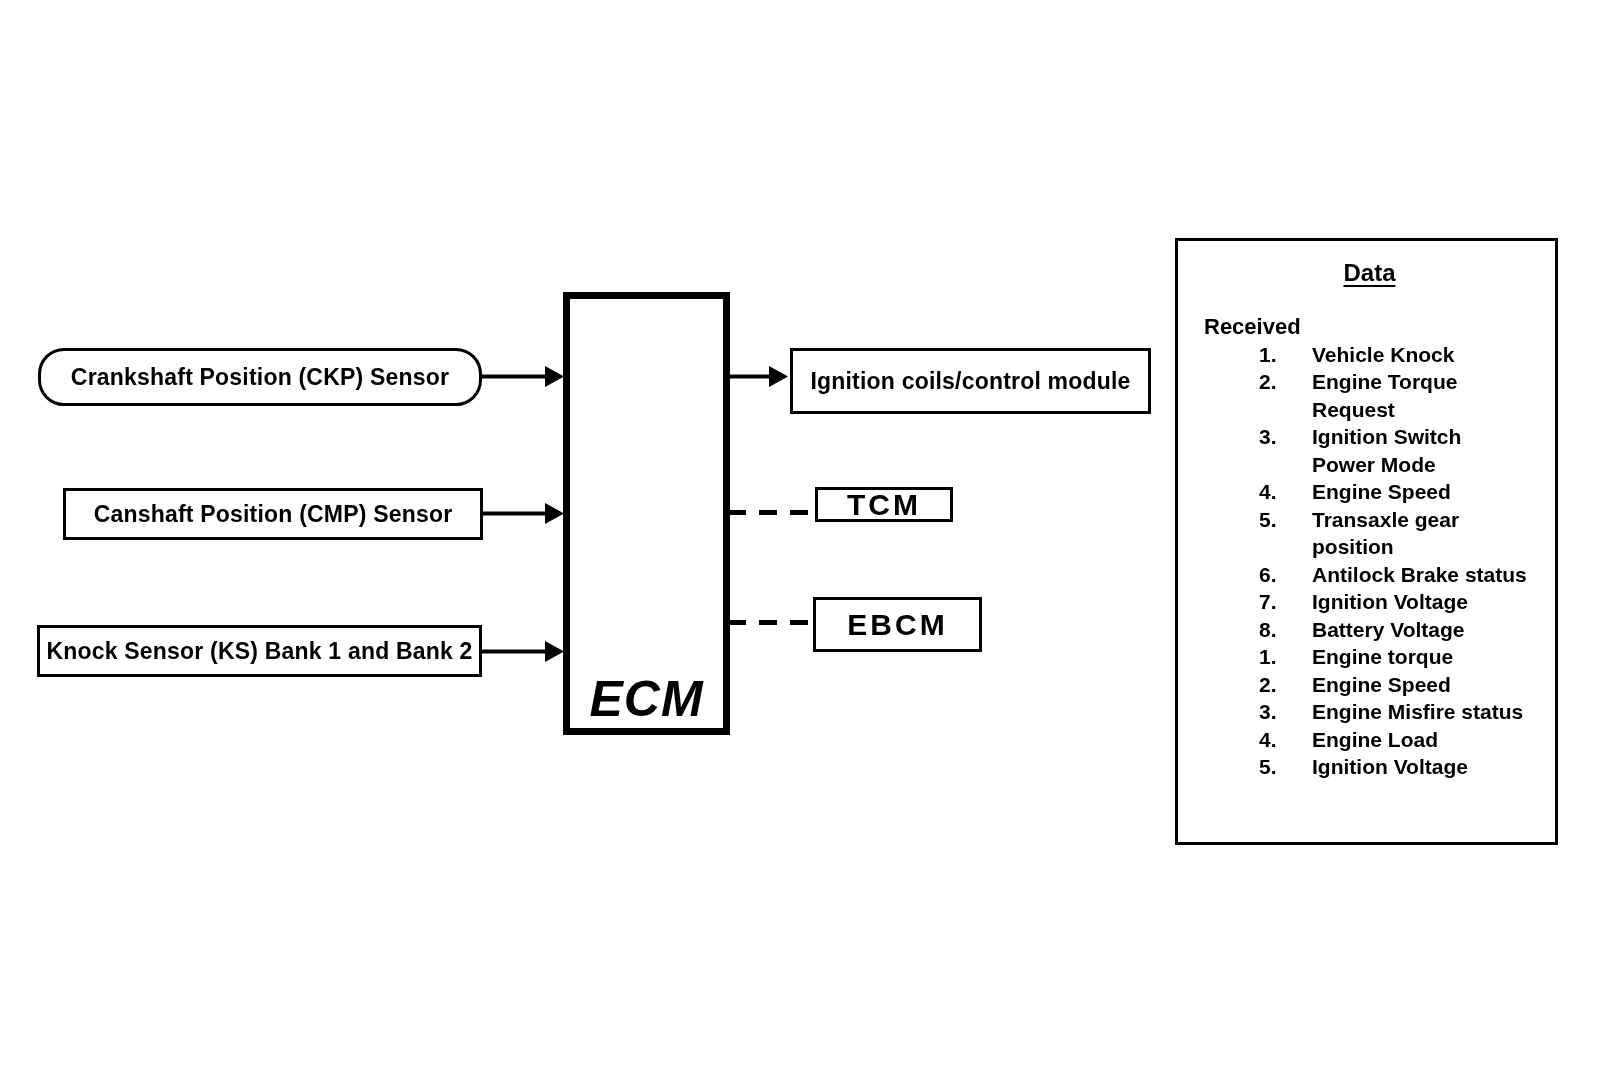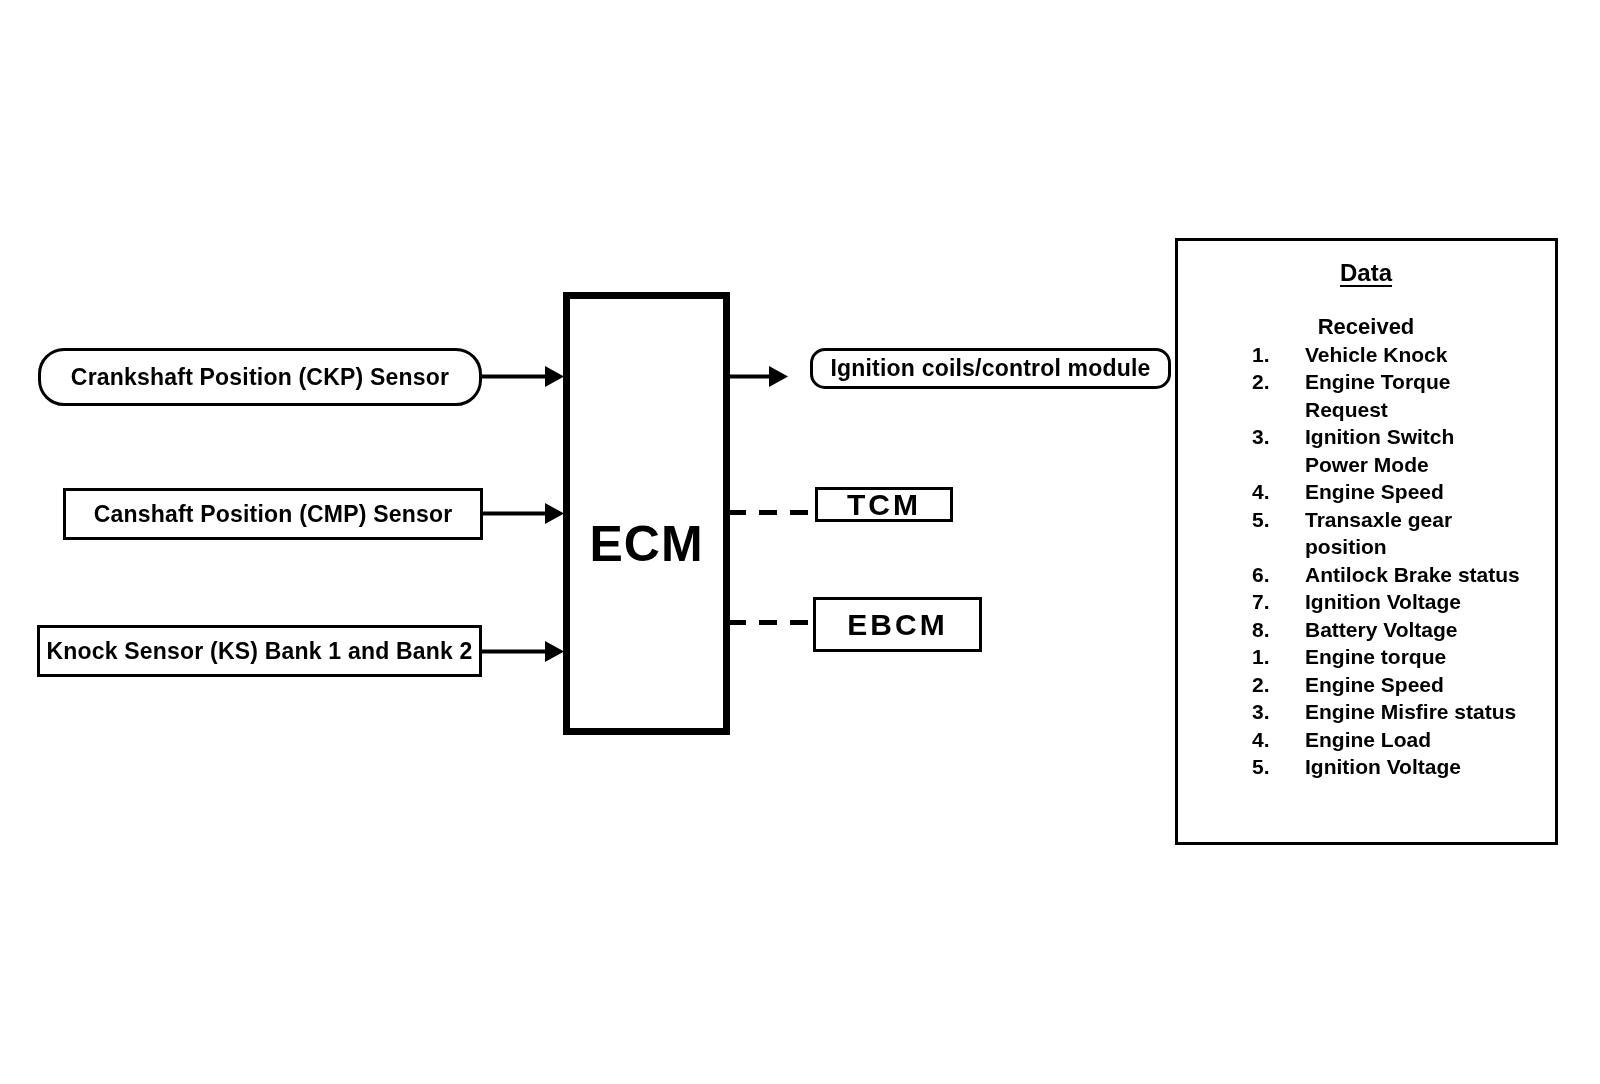--- a/index.html
+++ b/index.html
@@ -36,58 +36,58 @@
     text-align: center;
   }
   .node .label {
     font-size: 23px;
     font-weight: bold;
     white-space: nowrap;
     letter-spacing: 0.2px;
   }
   #box-ecm {
     border-width: 7px;
-    align-items: center;
+    align-items: flex-end;
+    font-style: italic;
   }
   #box-ecm .label {
     font-size: 50px;
     font-weight: bold;
     letter-spacing: 1px;
     padding-top: 60px;
   }
   #box-tcm .label, #box-ebcm .label {
     font-size: 30px;
     letter-spacing: 3px;
   }
   
   #box-data {
     position: absolute;
     left: 1175px; top: 238px;
     width: 383px; height: 607px;
     background: #ffffff;
     border: 3px solid #000000;
     box-sizing: border-box;
     z-index: 1;
-    padding: 12px 20px 12px 19px;
+    padding: 12px 20px 12px 26px;
     font-weight: bold;
   }
   .data-title {
     text-align: center;
     font-size: 24px;
     font-weight: bold;
     text-decoration: underline;
     text-decoration-thickness: 2px;
     text-underline-offset: 4px;
     margin: 6px 0 26px 0;
   }
   .section-label {
     font-size: 22px;
     font-weight: bold;
     line-height: 27.5px;
-    text-align: center;
   }
   .num-list {
     margin: 0;
   }
   .li-row {
     display: flex;
     padding-left: 55px;
     font-size: 21px;
     line-height: 27.5px;
   }
@@ -133,21 +133,21 @@
   </div>
 
   <div class="node" id="box-ks" style="left:37px; top:625px; width:445px; height:52px;">
     <span class="label">Knock Sensor (KS) Bank 1 and Bank 2</span>
   </div>
 
   <div class="node" id="box-ecm" style="left:563px; top:292px; width:167px; height:443px;">
     <span class="label">ECM</span>
   </div>
 
-  <div class="node" id="box-ignition" style="left:810px; top:348px; width:361px; height:41px;border-radius:15px;">
+  <div class="node" id="box-ignition" style="left:790px; top:348px; width:361px; height:66px;">
     <span class="label">Ignition coils/control module</span>
   </div>
 
   <div class="node" id="box-tcm" style="left:815px; top:487px; width:138px; height:35px;">
     <span class="label">TCM</span>
   </div>
 
   <div class="node" id="box-ebcm" style="left:813px; top:597px; width:169px; height:55px;">
     <span class="label">EBCM</span>
   </div>

